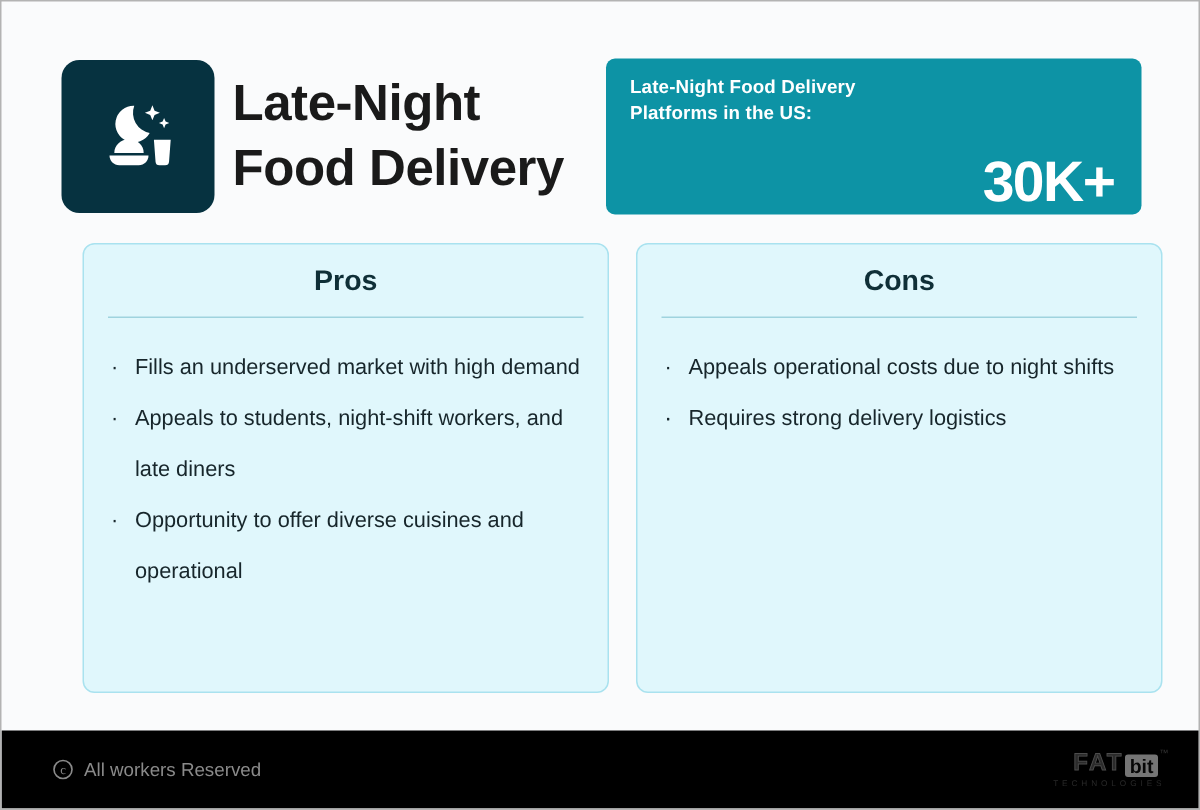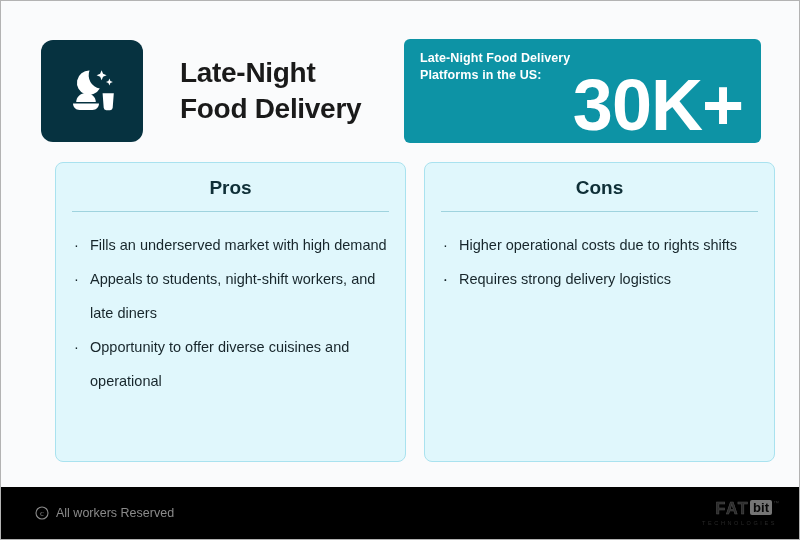--- a/index.html
+++ b/index.html
@@ -42,22 +42,22 @@
     height: 102px;
     border-radius: 12px;
     background: #063240;
     display: flex;
     align-items: center;
     justify-content: center;
     flex: none;
   }
   .icon-tile svg { display: block; }
   .brand-title {
-    margin-left: 37px;
-    font-size: 28px;
+    margin-left: 12px;
+    font-size: 34px;
     line-height: 1.27;
     font-weight: 700;
     color: #1a1a1a;
     letter-spacing: -0.3px;
     white-space: pre-line;
   }
 
   
   .stat-box {
     position: absolute;
@@ -76,21 +76,21 @@
     font-weight: 700;
     line-height: 1.33;
     color: #ffffff;
     white-space: pre-line;
     letter-spacing: 0.1px;
   }
   .stat-value {
     position: absolute;
     right: 18px;
     bottom: 2px;
-    font-size: 72px;
+    font-size: 38px;
     line-height: 1;
     font-weight: 800;
     color: #ffffff;
     letter-spacing: -1px;
   }
 
   
   .panels {
     position: absolute;
     left: 40px;
@@ -170,21 +170,21 @@
     display: block;
   }
   .logo {
     display: flex;
     flex-direction: column;
     align-items: flex-end;
     opacity: 0.72;
   }
   .logo-row {
     display: flex;
-    align-items: flex-start;
+    align-items: flex-end;
   }
   .logo-fat {
     color: #3c3c3c;
     font-size: 16px;
     font-weight: 700;
     letter-spacing: 1.5px;
     -webkit-text-stroke: 0.6px #6a6a6a;
   }
   .logo-bit {
     background: #a3a3a3;
@@ -256,21 +256,21 @@
         <li><span class="bullet">·</span><span>Fills an underserved market with high demand</span></li>
         <li><span class="bullet">·</span><span>Appeals to students, night-shift workers, and late diners</span></li>
         <li><span class="bullet">·</span><span>Opportunity to offer diverse cuisines and operational</span></li>
       </ul>
     </div>
 
     <div class="panel">
       <div class="panel-title">Cons</div>
       <div class="panel-divider"></div>
       <ul class="panel-list">
-        <li><span class="bullet">·</span><span>Higher operational costs due to rights shifts</span></li>
+        <li><span class="bullet">·</span><span>Appeals operational costs due to night shifts</span></li>
         <li><span class="bullet">·</span></li>
         <li><span class="bullet">·</span><span>Requires strong delivery logistics</span></li>
       </ul>
     </div>
 
   </div>
 
   <div class="footer">
     <div class="copyright">
       <span>

